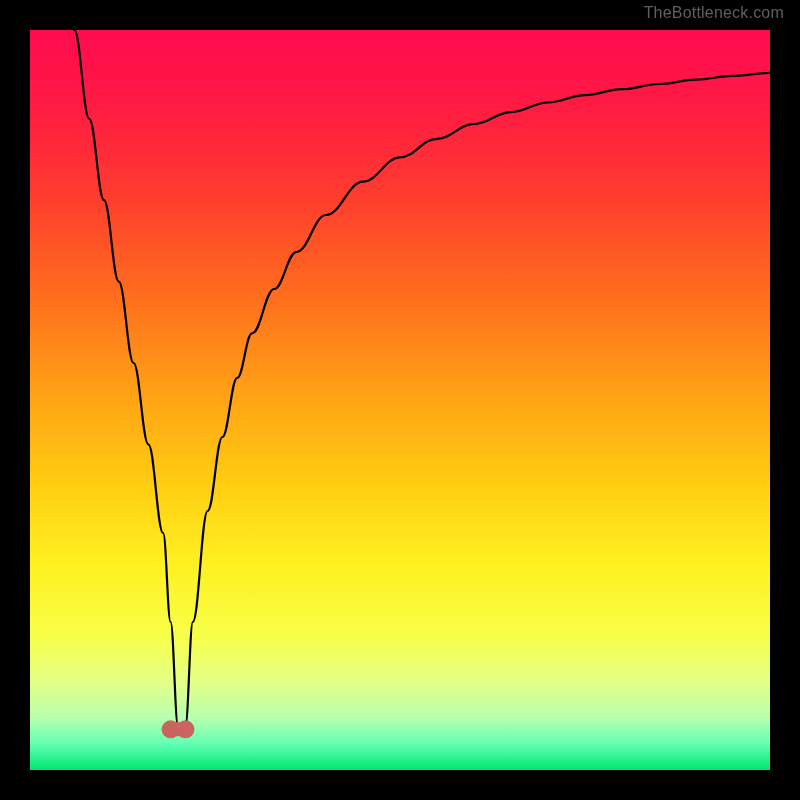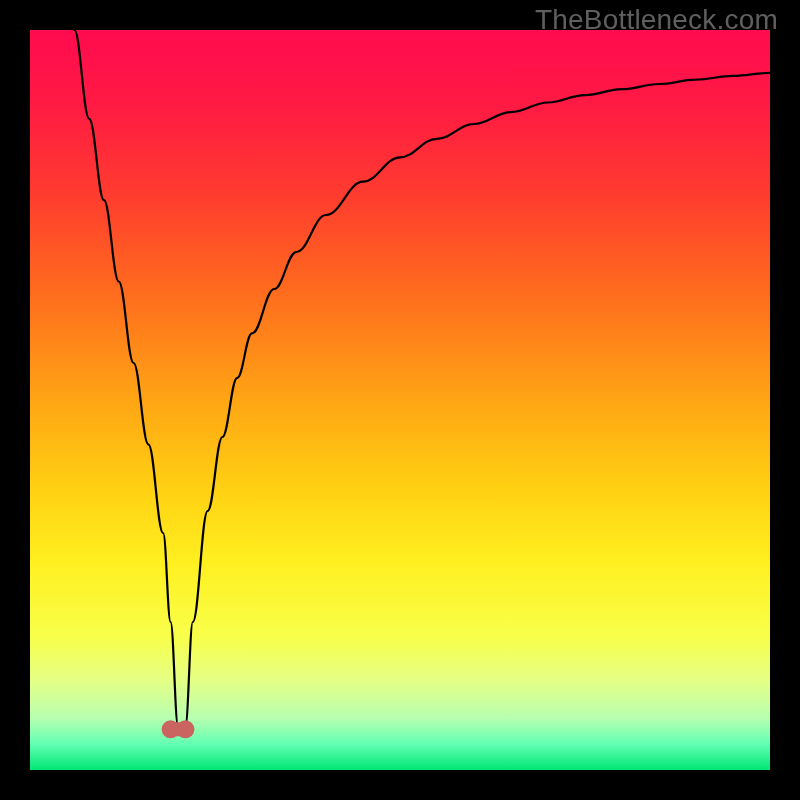--- a/index.html
+++ b/index.html
@@ -22,23 +22,23 @@
   .plot {
     position: absolute;
     left: 0;
     top: 0;
     width: 740px;
     height: 740px;
   }
   .watermark {
     position: absolute;
     top: 4px;
-    right: 22px;
+    right: 16px;
     color: #5f5f5f;
-    font-size: 28px;
+    font-size: 16px;
     font-weight: 400;
     letter-spacing: 0.2px;
     user-select: none;
     text-align: center;
   }
   svg { display: block; }
 </style>
 </head>
 <body>
 

